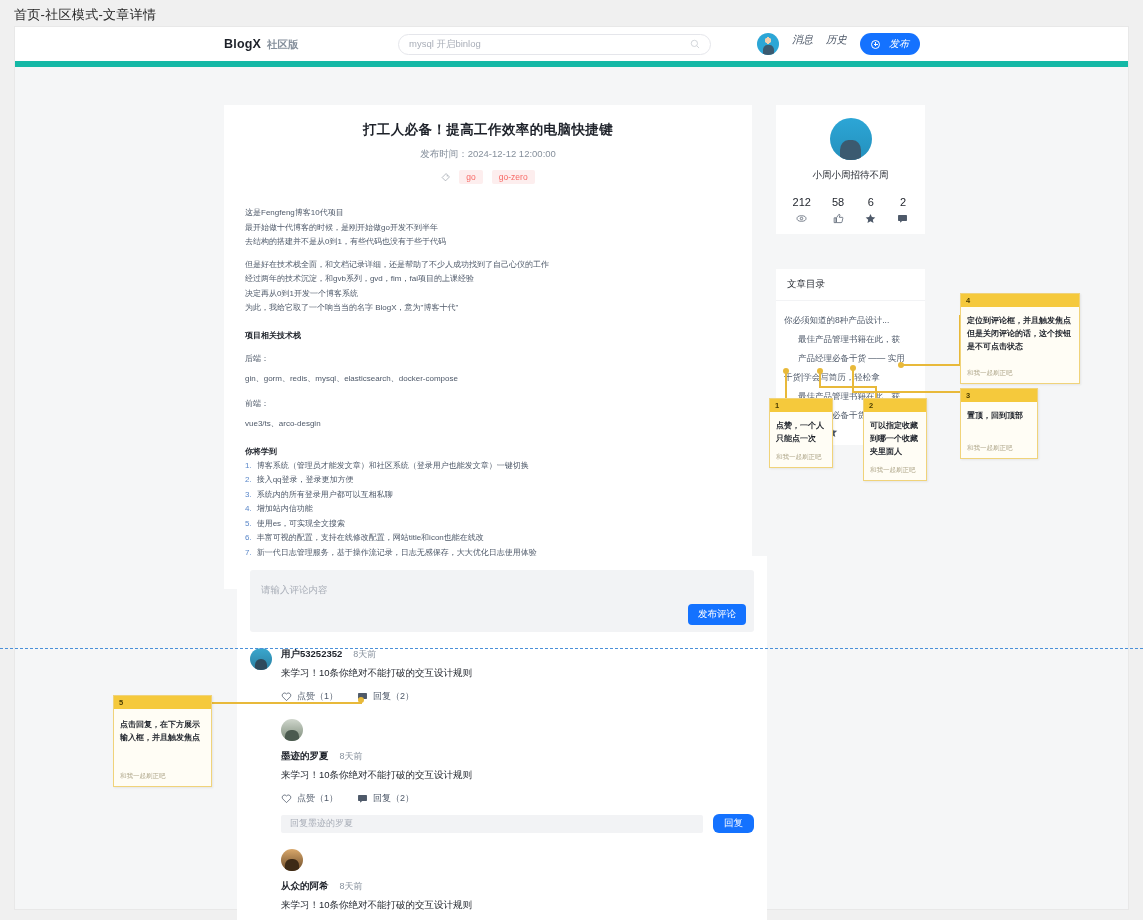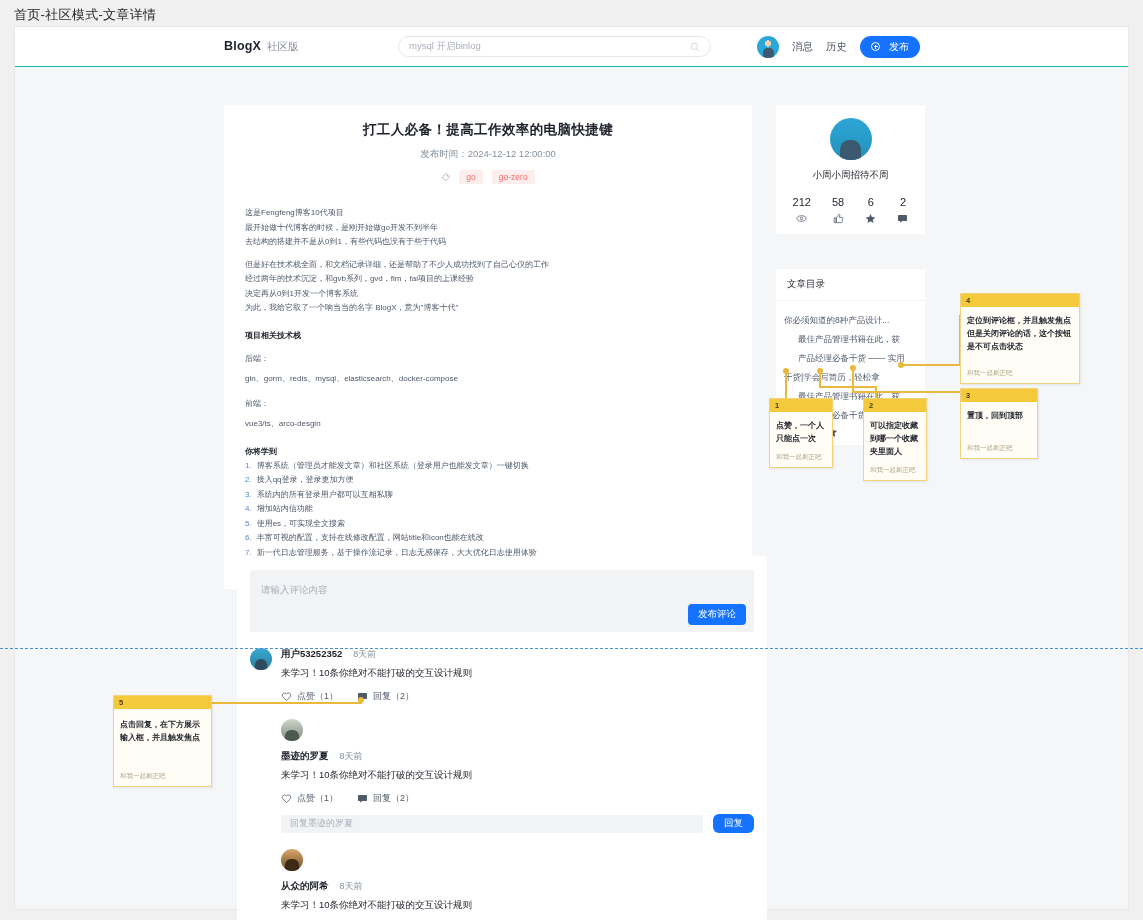--- a/index.html
+++ b/index.html
@@ -21,36 +21,36 @@
   .app-frame {
     position: absolute; left: 14px; top: 26px;
     width: 1115px; height: 884px;
     background: #f5f6f7;
     border: 1px solid #e8e8e8;
   }
 
   
   .topnav {
     position: relative; height: 40px; background: #fff;
-    border-bottom: 1px solid #14b8a6;
+    border-bottom: 6px solid #14b8a6;
     display: flex; align-items: center;
   }
   .brand { position: absolute; left: 209px; display: flex; align-items: baseline; gap: 6px; }
   .brand-main { font-size: 12.5px; font-weight: bold; color: #1d2129; letter-spacing: .2px; }
-  .brand-sub { font-size: 10.5px; color: #86909c; }
+  .brand-sub { font-size: 10.5px; color: #86909c; font-weight: bold; }
 
   .searchbox {
     position: absolute; left: 383px; width: 313px; height: 21px;
     background: #fff; border: 1px solid #e5e6eb; border-radius: 11px;
     display: flex; align-items: center; padding: 0 10px;
   }
   .searchbox .txt { font-size: 9.5px; color: #a9aeb8; flex: 1; }
   .search-ic { width: 10px; height: 10px; opacity: .45; }
 
-  .nav-right { position: absolute; left: 742px; display: flex; align-items: center; gap: 13px; }
+  .nav-right { position: absolute; left: 742px; display: flex; align-items: flex-start; gap: 13px; font-style: italic; }
   .avatar {
     width: 22px; height: 22px; border-radius: 50%;
     background: radial-gradient(circle at 50% 34%, #f2cfae 0 17%, transparent 18%),
                 linear-gradient(#2ca6d6, #2ca6d6);
     position: relative; overflow: hidden; flex: none;
   }
   .avatar::after {
     content: ""; position: absolute; left: 25%; top: 55%;
     width: 50%; height: 55%; border-radius: 40% 40% 0 0; background: #3b5a70;
   }

